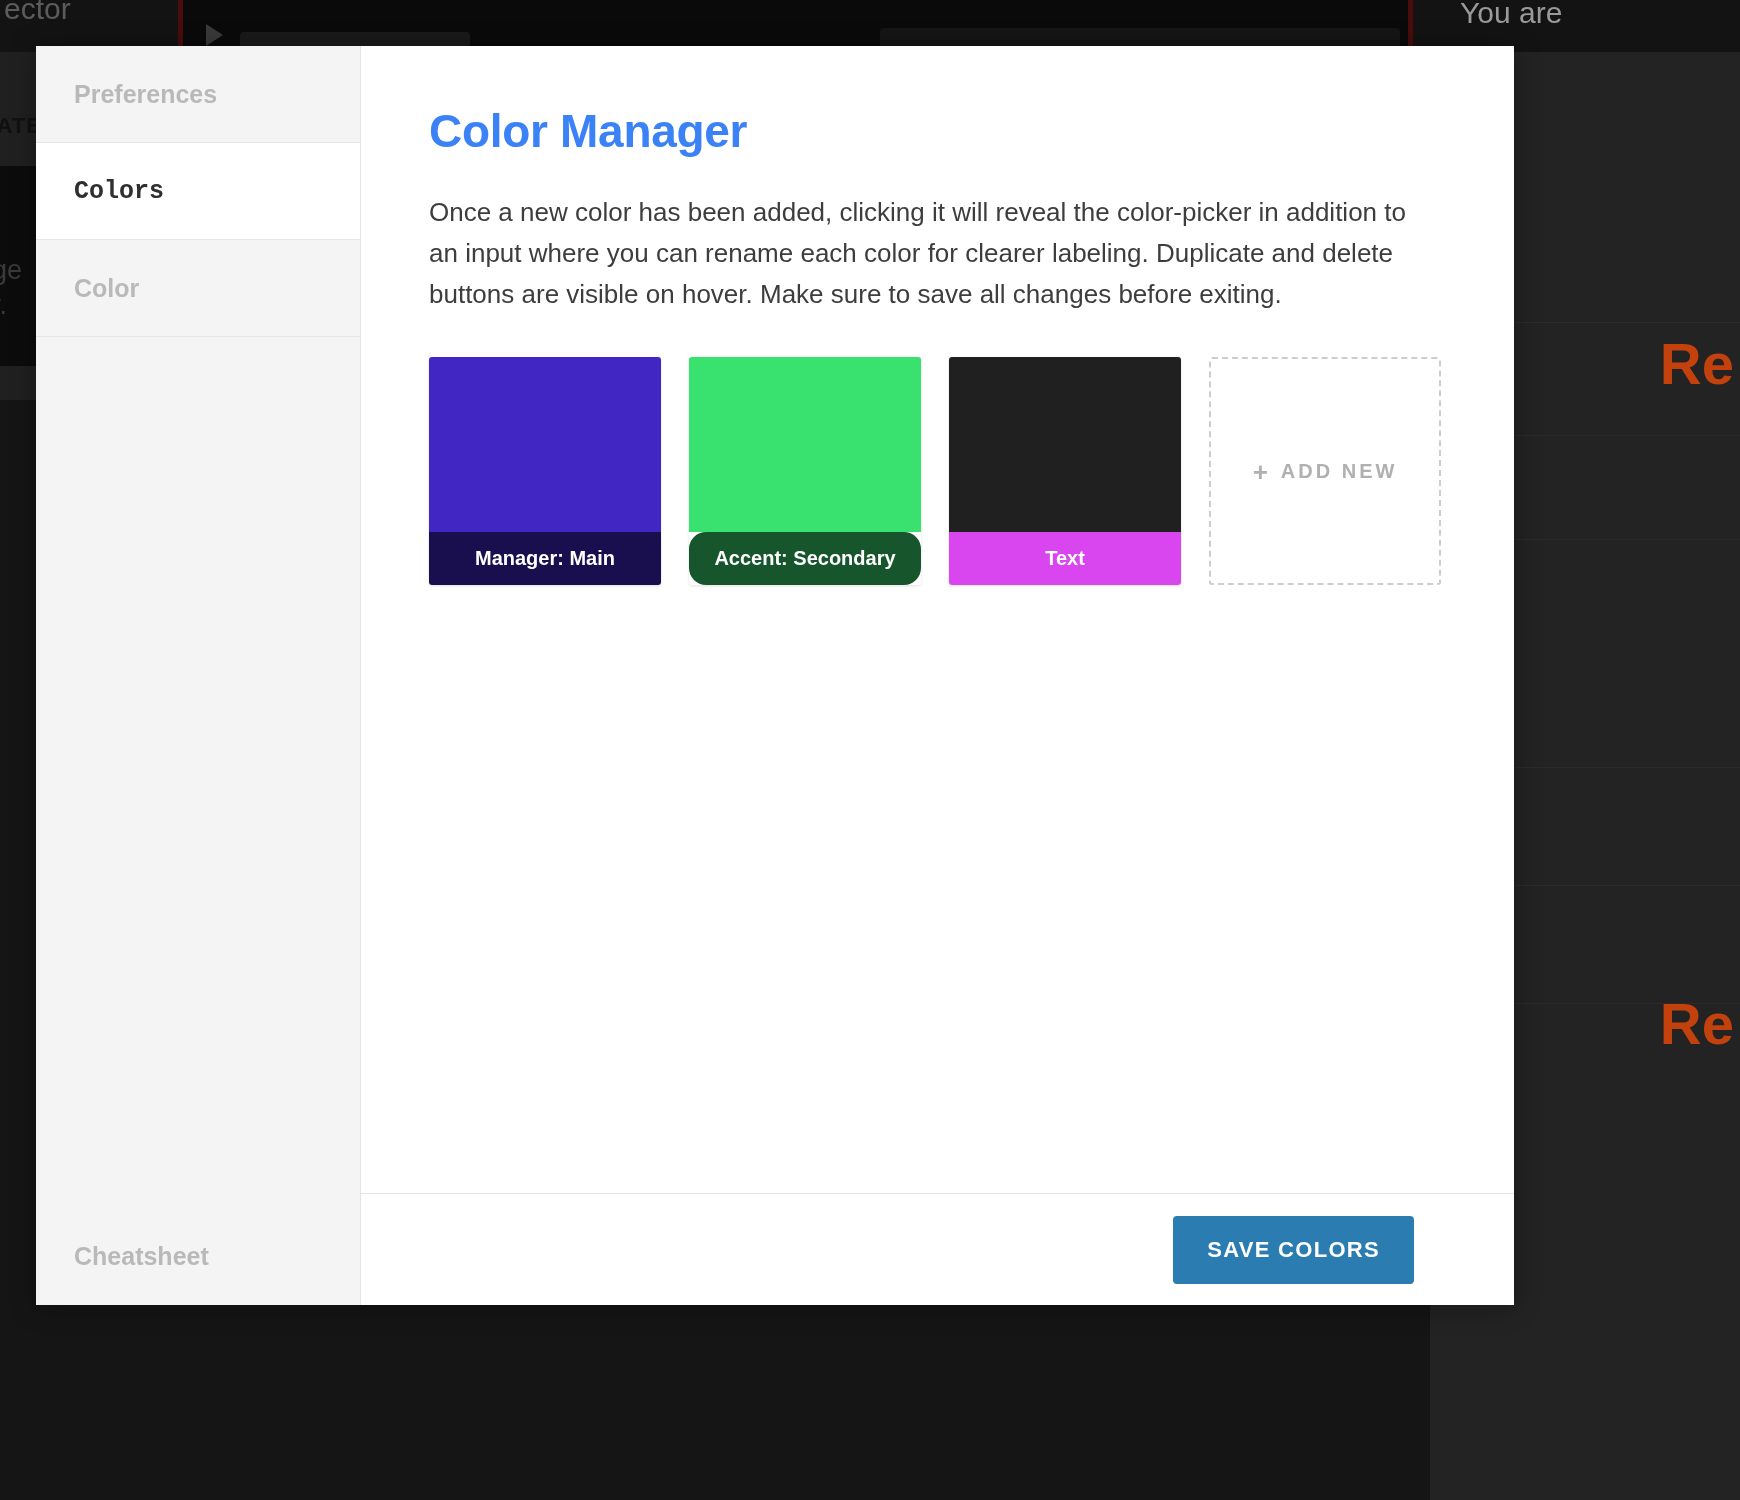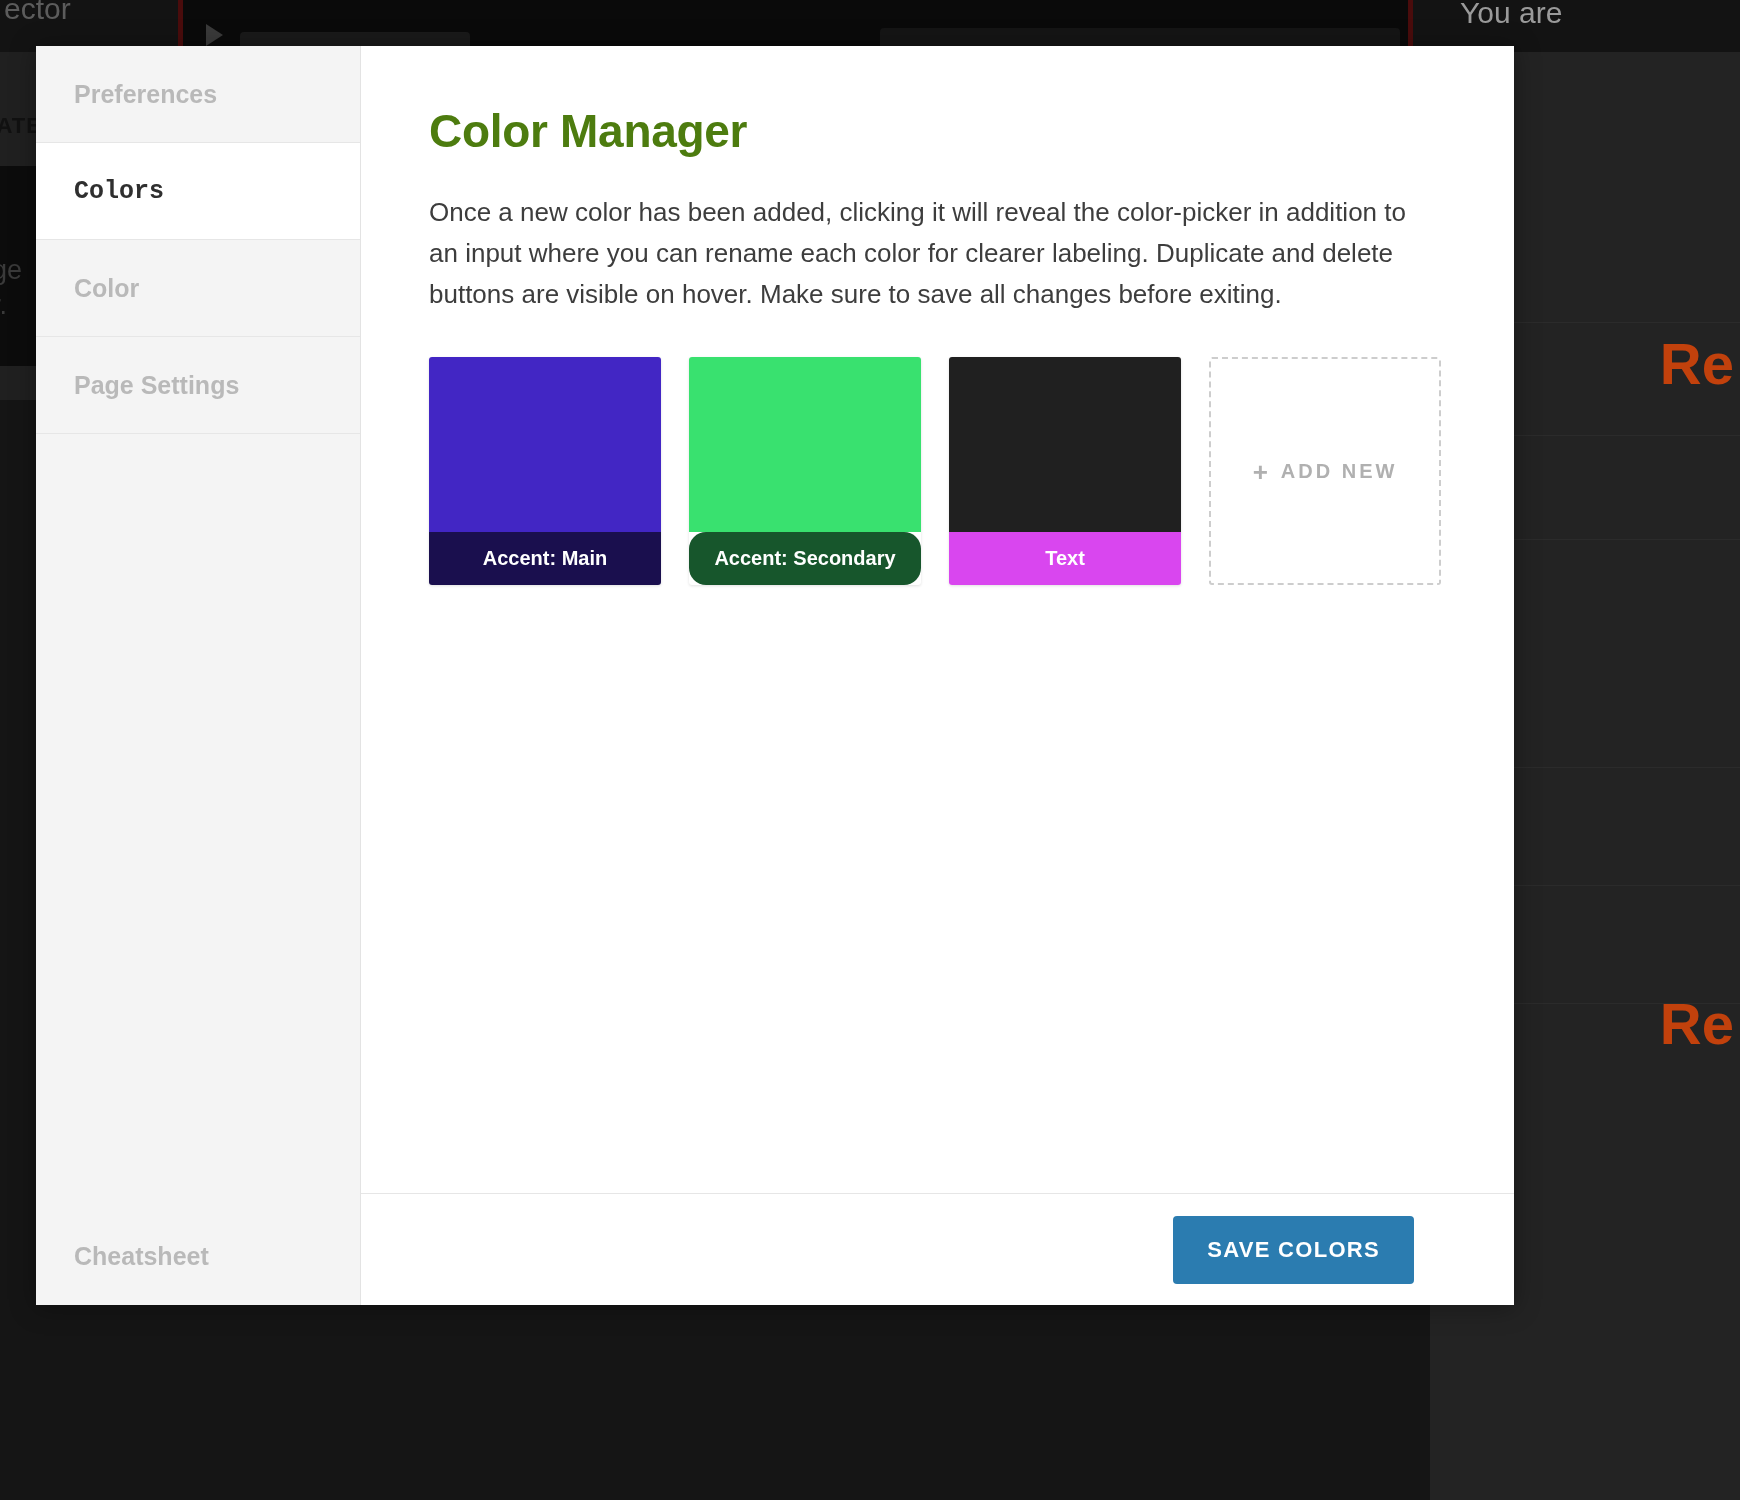--- a/index.html
+++ b/index.html
@@ -158,21 +158,21 @@
     min-width: 0;
   }
   .main-body {
     flex: 1 1 auto;
     padding: 58px 0 0 68px;
     overflow: hidden;
   }
   .page-title {
     font-size: 46px;
     font-weight: bold;
-    color: #4d7c0f;
+    color: #3b82f6;
     margin: 0 8px 34px 0;
     letter-spacing: -0.3px;
   }
   .page-desc {
     font-size: 26px;
     line-height: 1.58;
     color: #3d3d3d;
     margin: 0;
     max-width: 1010px;
   }
@@ -305,39 +305,36 @@
     <div class="sidebar">
       <div class="side-item">
         <span>Preferences</span>
       </div>
       <div class="side-item active">
         <span>Colors</span>
       </div>
       <div class="side-item">
         <span>Color</span>
       </div>
-      <div class="side-item">
-        <span>Page Settings</span>
-      </div>
       <div class="side-filler"></div>
       <div class="side-item bottom">
         <span>Cheatsheet</span>
       </div>
     </div>
 
     <div class="main">
       <div class="main-body">
         <h1 class="page-title">Color Manager</h1>
         <p class="page-desc">Once a new color has been added, clicking it will reveal the color-picker in addition to an input where you can rename each color for clearer labeling. Duplicate and delete buttons are visible on hover. Make sure to save all changes before exiting.</p>
 
         <div class="swatches">
 
           <div class="swatch">
             <div class="swatch-color" id="sw0" style="background: rgb(66, 38, 196);"></div>
-            <div class="swatch-label" id="sl0" style="background: rgb(26, 15, 78);">Accent: Main</div>
+            <div class="swatch-label" id="sl0" style="background: rgb(26, 15, 78);">Manager: Main</div>
           </div>
 
           <div class="swatch">
             <div class="swatch-color" id="sw1" style="background: rgb(57, 225, 111);"></div>
             <div class="swatch-label" id="sl1" style="background: rgb(23, 86, 44); border-radius: 17px;">Accent: Secondary</div>
           </div>
 
           <div class="swatch">
             <div class="swatch-color" id="sw2" style="background: rgb(32, 32, 32);"></div>
             <div class="swatch-label" id="sl2" style="background: #d946ef;">Text</div>

